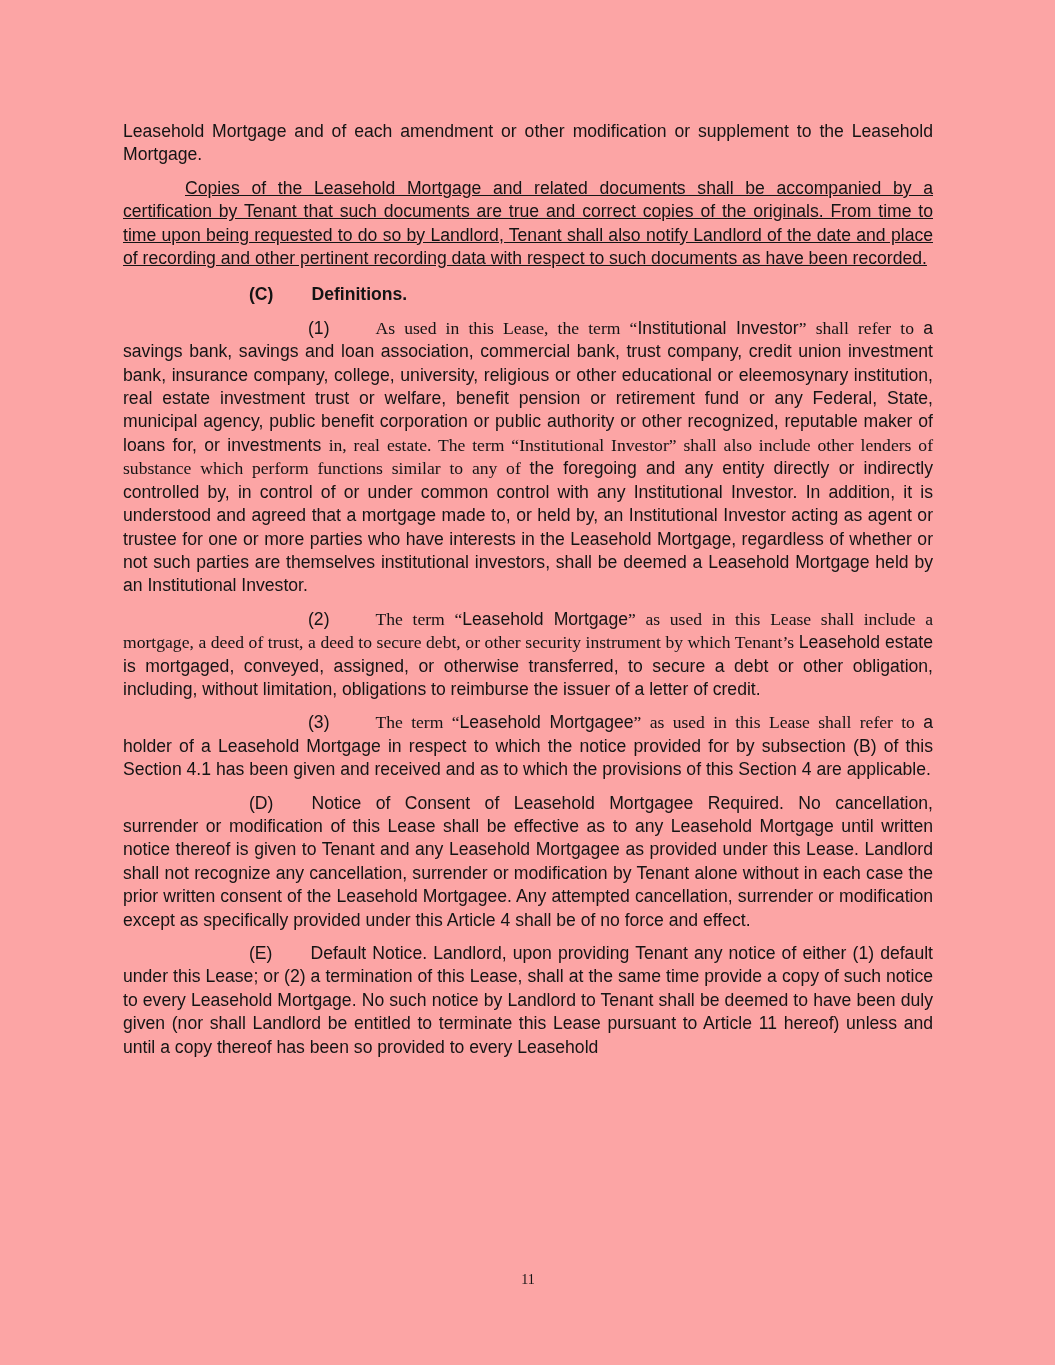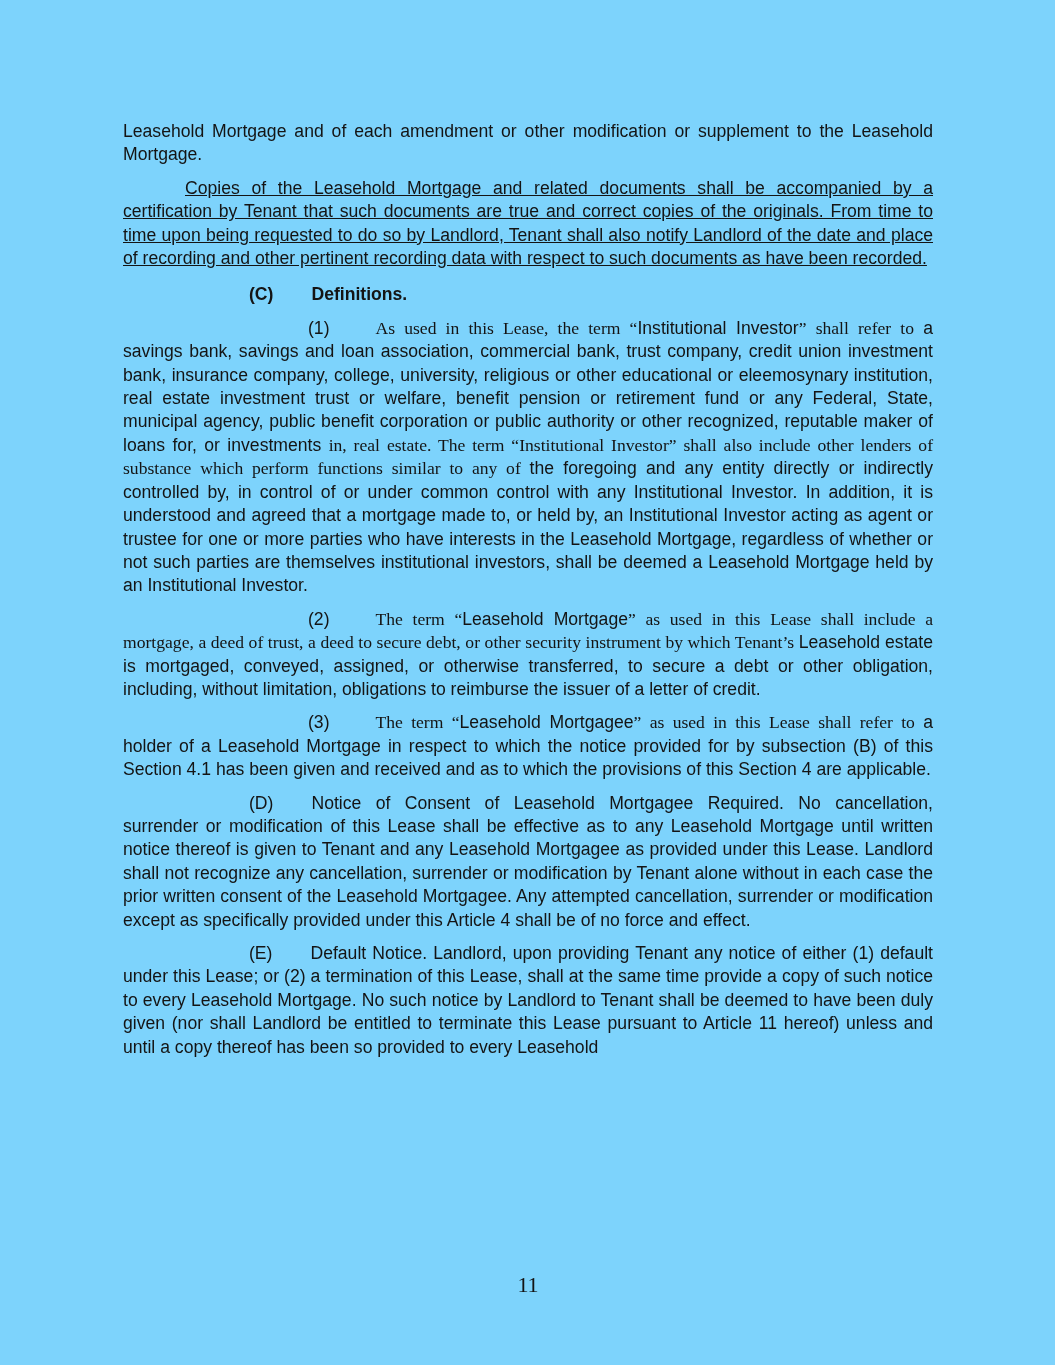--- a/index.html
+++ b/index.html
@@ -4,21 +4,21 @@
 <style>
   html, body {
     margin: 0;
     padding: 0;
     background: #ffffff;
   }
   .page {
     position: relative;
     width: 1055px;
     height: 1365px;
-    background: #7dd3fc;
+    background: #fca5a5;
     overflow: hidden;
     color: #141414;
   }
   .content {
     position: absolute;
     left: 123px;
     top: 120px;
     width: 810px;
   }
   .para {
@@ -40,21 +40,21 @@
   .label-gap { display: inline-block; height: 1px; }
   .gap1 { width: 38px; }
   .gap2 { width: 46px; }
   .footer {
     position: absolute;
     left: 123px;
     top: 1272px;
     width: 810px;
     text-align: center;
     font-family: "Liberation Serif", serif;
-    font-size: 22px;
+    font-size: 14px;
     color: #141414;
   }
 </style>
 </head>
 <body>
 
 <div class="page">
   <div class="content">
       <p class="para indent-none"><span class="sans">Leasehold Mortgage and of each amendment or other modification or supplement to the Leasehold Mortgage.</span></p>
       <p class="para indent-small"><span class="sans">Copies of the Leasehold Mortgage and related documents shall be accompanied by a certification by Tenant that such documents are true and correct copies of the originals. From time to time upon being requested to do so by Landlord, Tenant shall also notify Landlord of the date and place of recording and other pertinent recording data with respect to such documents as have been recorded.</span></p>

